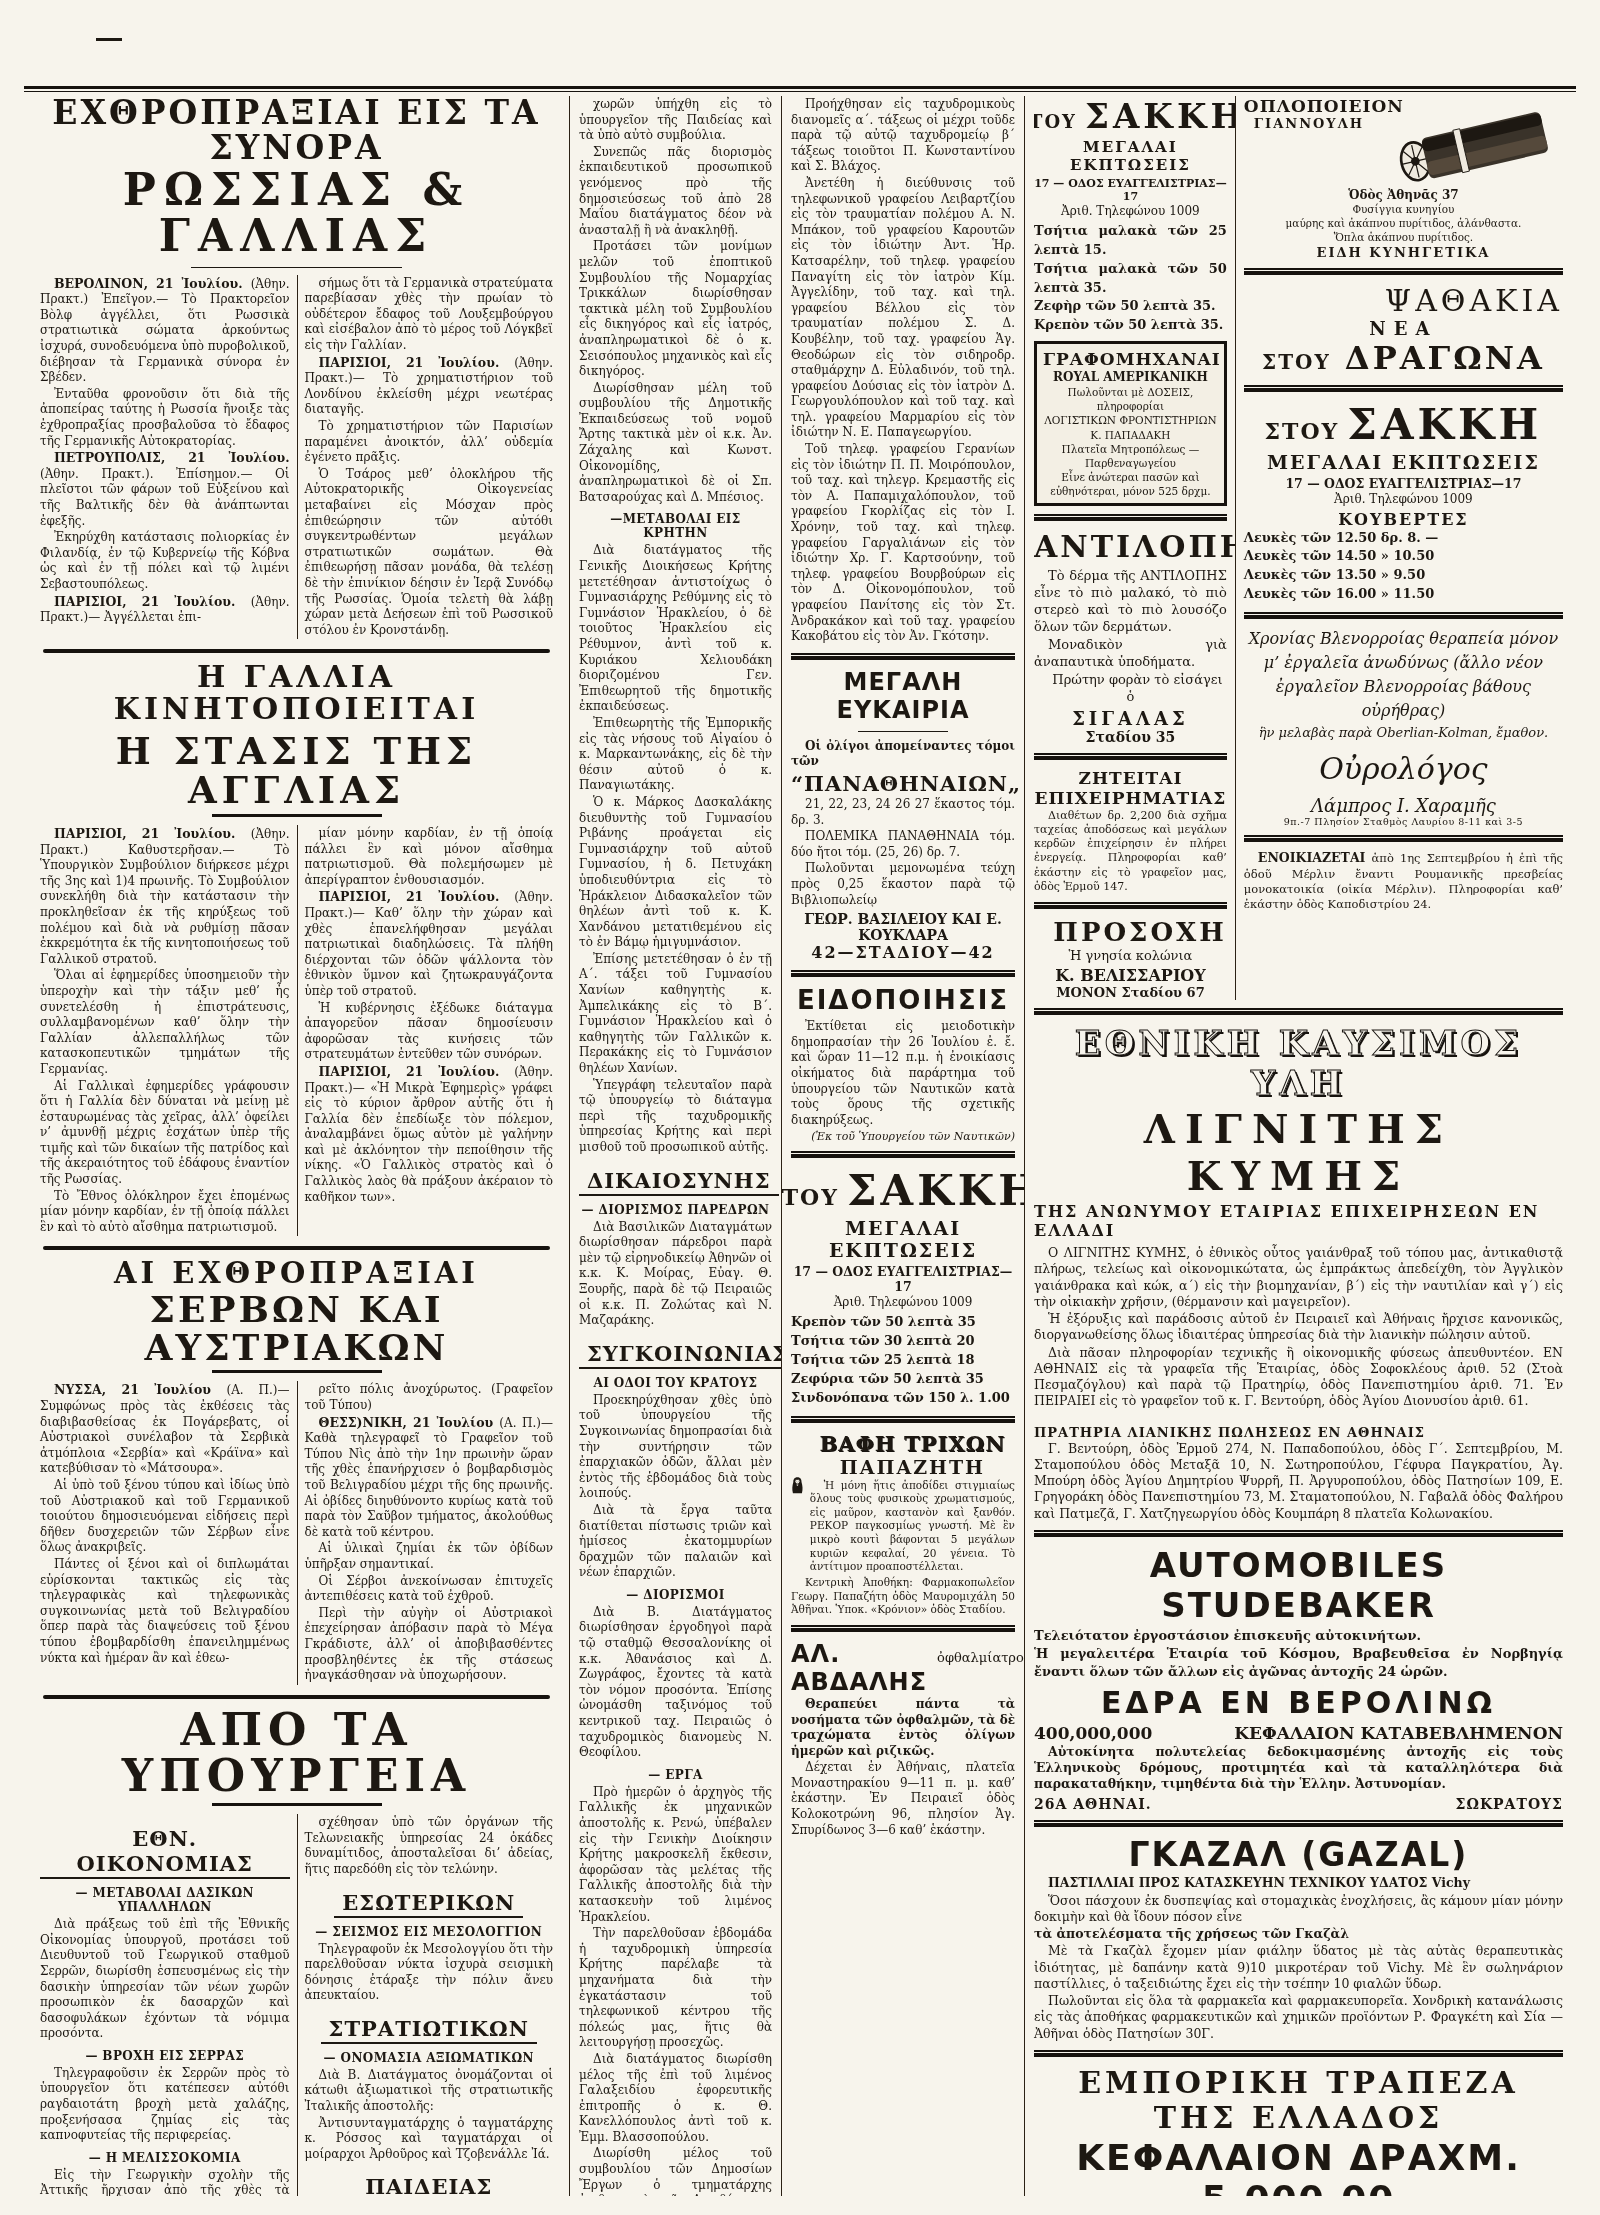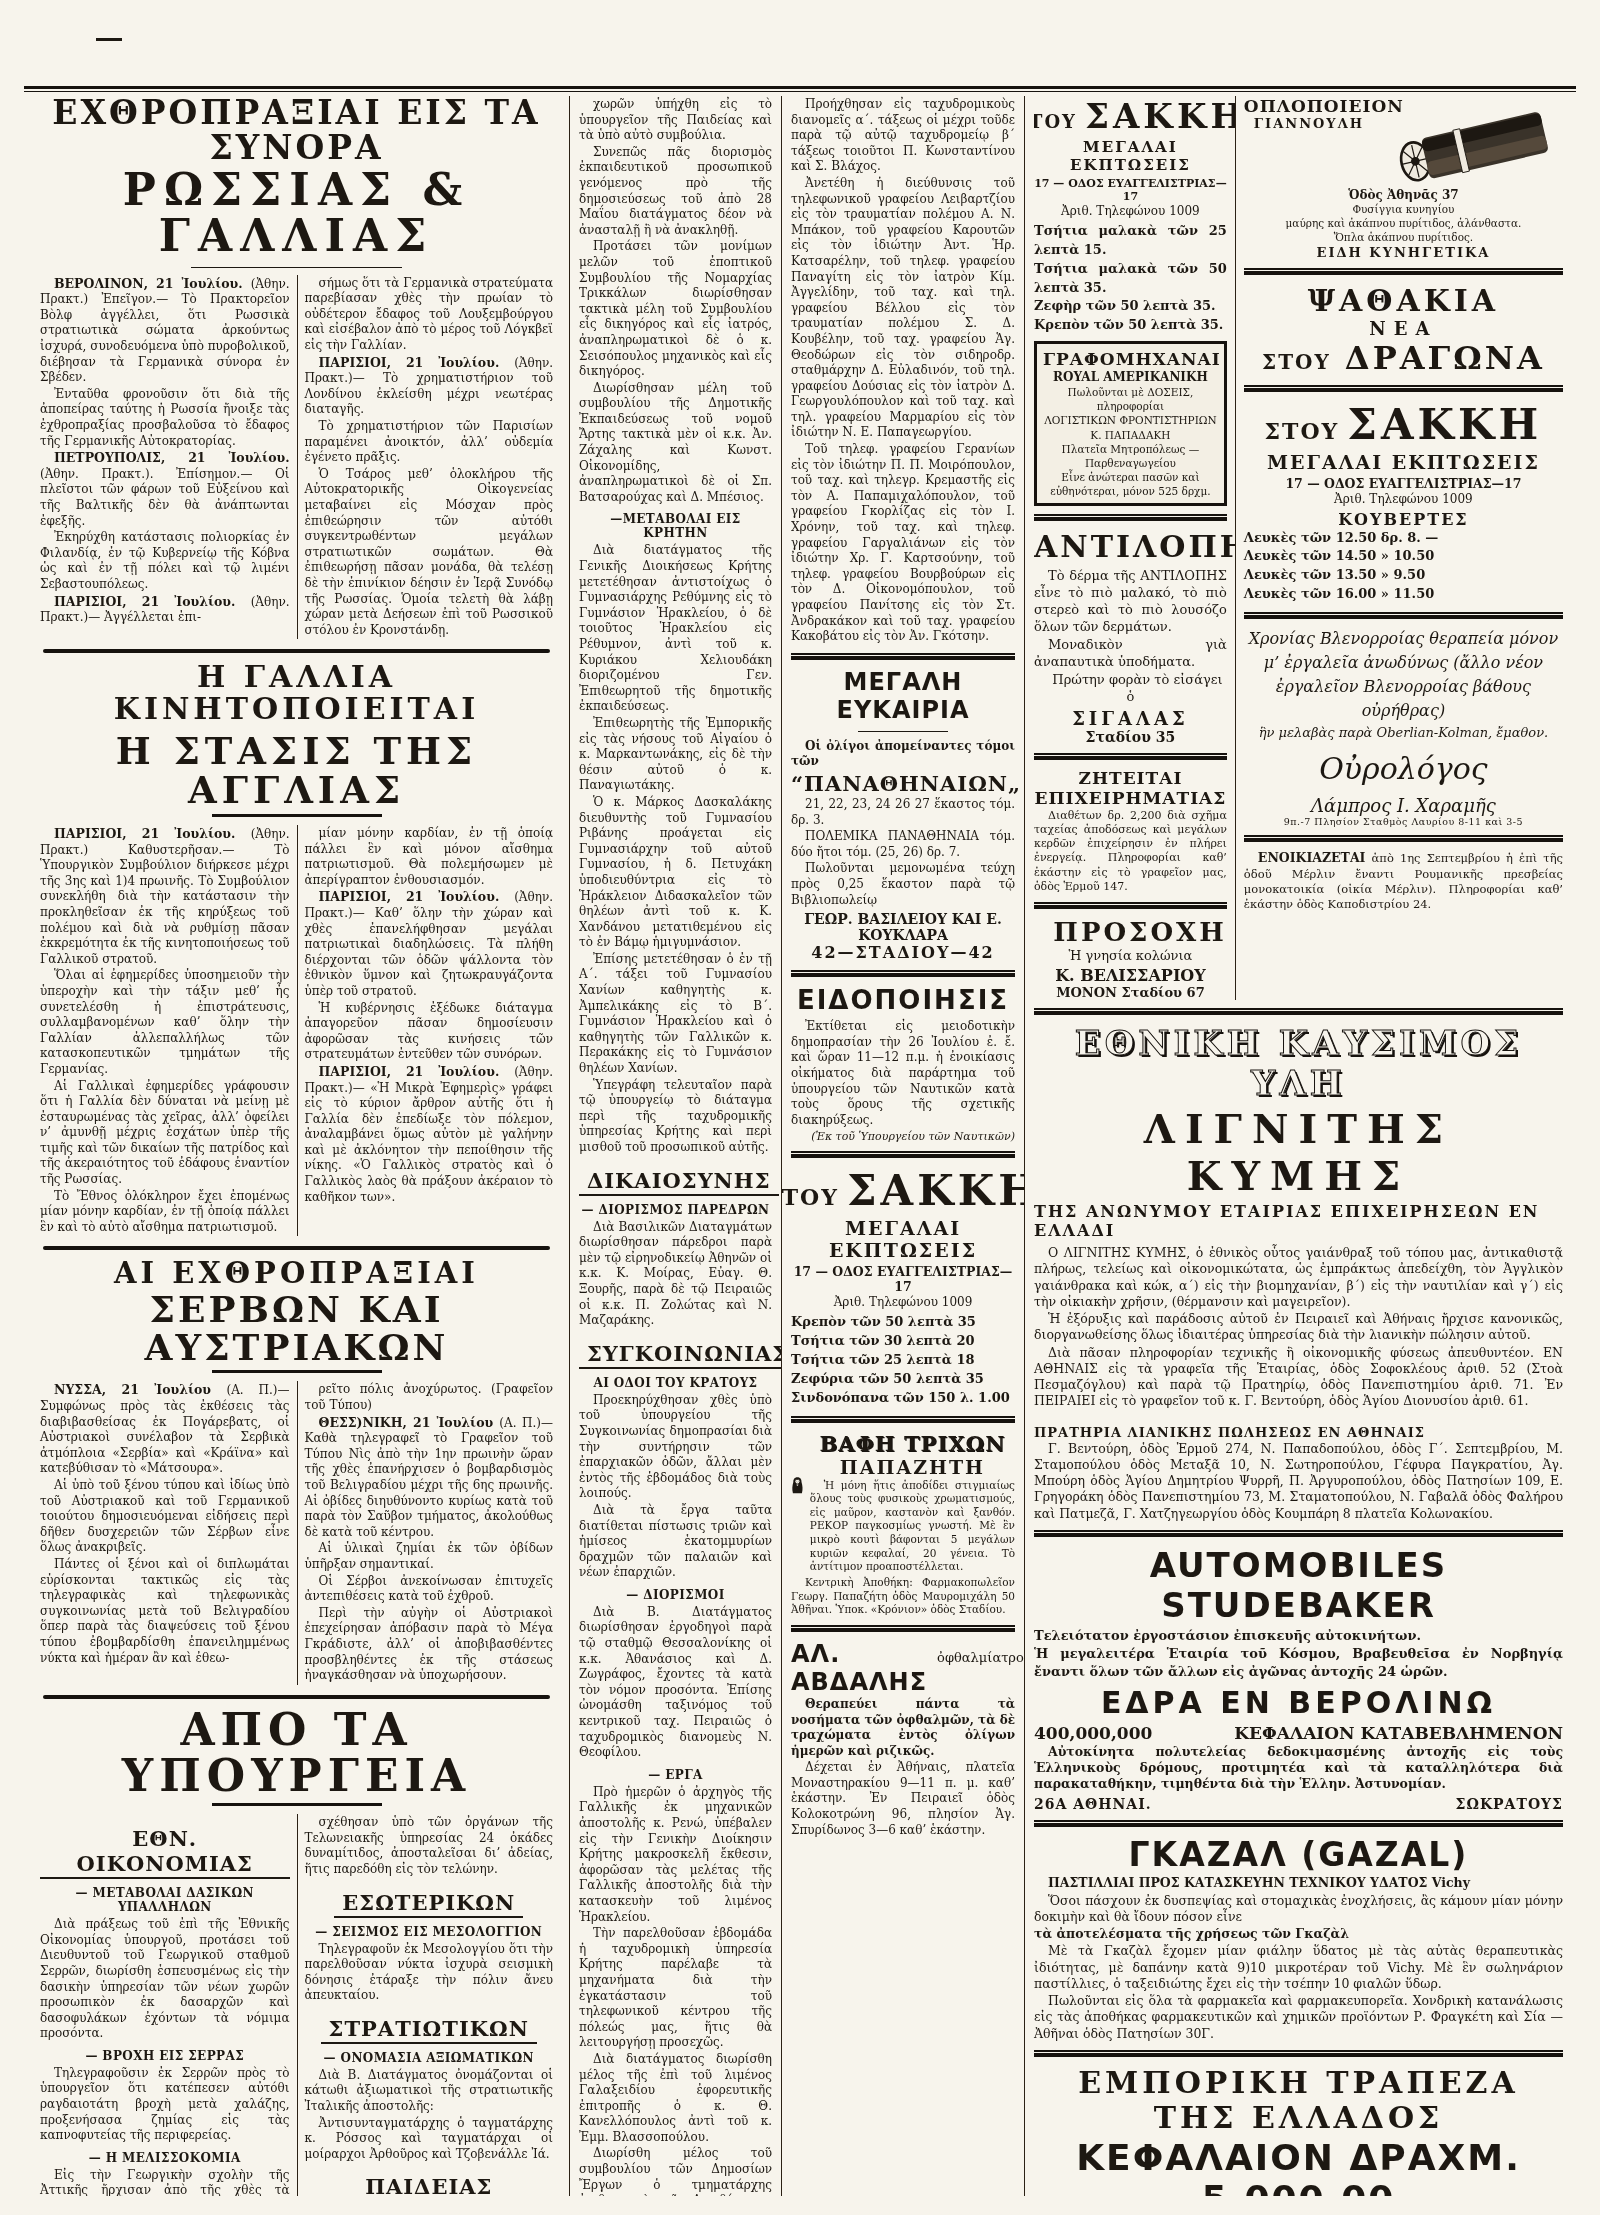--- a/index.html
+++ b/index.html
@@ -47,21 +47,21 @@
   .price{font-weight:bold;font-size:13px;line-height:1.45;text-align:justify}
   .boxad{border:3px solid #16120e;padding:5px 6px;margin:6px 0;background:#f3efe4}
   .boxad .t1{text-align:center;font-weight:bold;font-size:17px;letter-spacing:1px}
   .boxad .t2{text-align:center;font-weight:bold;font-size:12px;margin:1px 0}
   .boxad .l{text-align:center;font-size:10.5px;line-height:1.35}
   .script{font-style:italic;font-size:16px;line-height:1.5;text-align:center}
   .script.big{font-size:30px;margin:4px 0}
   .tiny{font-size:9.5px;text-align:center;letter-spacing:.5px}
   .gun-top{display:flex;gap:6px}
   .gun-txt{font-size:10.5px;line-height:1.35;text-align:center}
-  .psath1{font-size:30px;font-weight:bold;text-align:center;letter-spacing:4px}
+  .psath1{font-size:30px;font-weight:normal;text-align:right;letter-spacing:4px}
   .psath2{font-size:18px;font-weight:bold;text-align:center;letter-spacing:8px}
   .psath3{display:flex;justify-content:center;align-items:baseline;gap:14px;font-weight:bold}
   .psath3 .a{font-size:20px;letter-spacing:2px}
   .psath3 .b{font-size:32px;letter-spacing:3px}
   .lig1{text-align:center;font-weight:bold;font-size:34px;letter-spacing:4px;-webkit-text-stroke:1px #16120e;color:#f7f4ec;text-shadow:2px 2px 0 #16120e}
   .lig2{text-align:center;font-weight:bold;font-size:40px;letter-spacing:10px;margin-top:2px}
   .lig3{text-align:left;font-weight:bold;font-size:16px;letter-spacing:2px;margin:3px 0 5px}
   .wide p.para{font-size:12.5px}
   .stud-title{text-align:center;font-weight:bold;font-size:34px;font-family:"DejaVu Sans",sans-serif;letter-spacing:2px;margin:4px 0 2px}
   .stud-sub{font-weight:bold;font-size:13px;text-align:justify;line-height:1.4}

